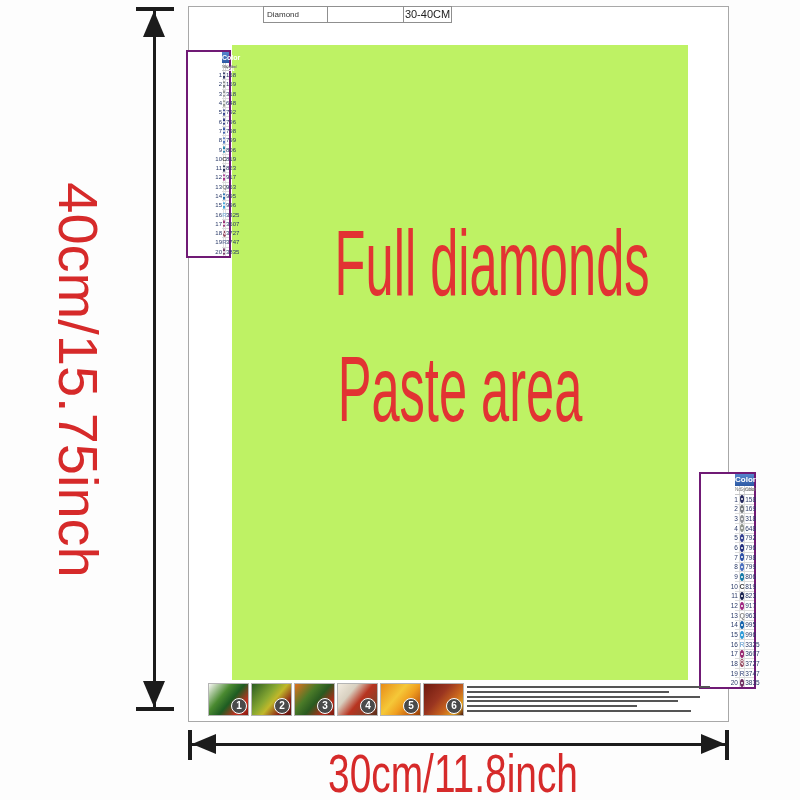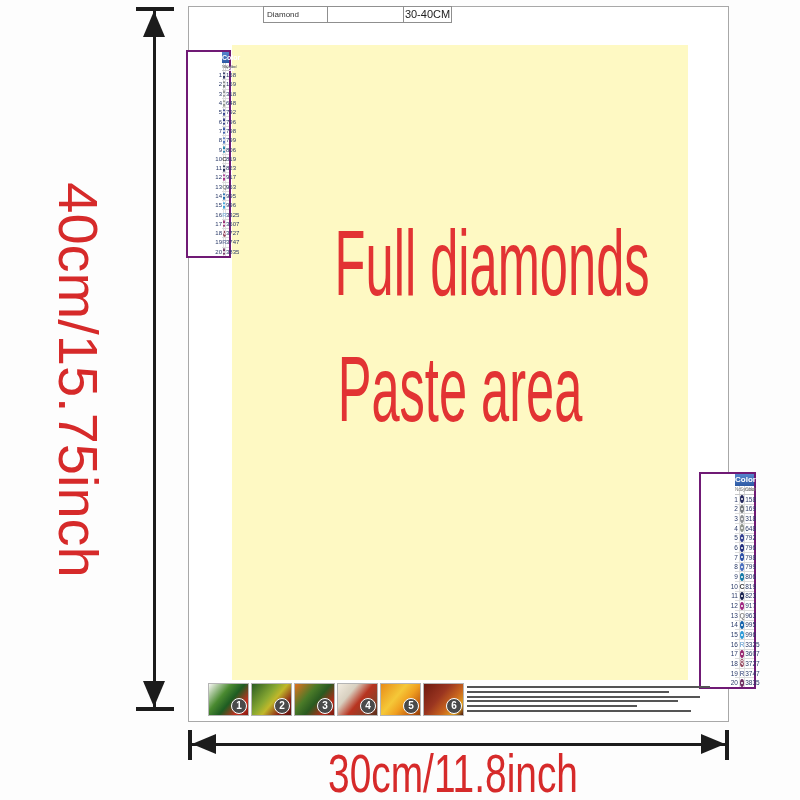--- a/index.html
+++ b/index.html
@@ -109,21 +109,21 @@
   <div class="page"></div>
 
   <div class="item-table">
     <div class="it-row it-body">
       <div class="it-cell c1">Diamond painting</div>
       <div class="it-cell c2"></div>
       <div class="it-cell c3">30-40CM</div>
     </div>
   </div>
 
-  <div class="blue-canvas" id="blueCanvas" style="background: #fef9c3;">
+  <div class="blue-canvas" id="blueCanvas" style="background: #bef264;">
     <div class="canvas-line line1" style="color: rgb(226, 51, 51);">Full diamonds</div>
     <div class="canvas-line line2" style="color: rgb(226, 51, 51);">Paste area</div>
   </div>
 
   <div class="cl cl-left" id="clLeft">
       <div class="cl-title" style="background: linear-gradient(rgb(85, 133, 204), rgb(46, 90, 164));">Color List</div>
       <div class="cl-cols">
         <span class="cl-col-no">No.</span>
         <span class="cl-col-sym">Symbol</span>
         <span class="cl-col-color">Color</span>

